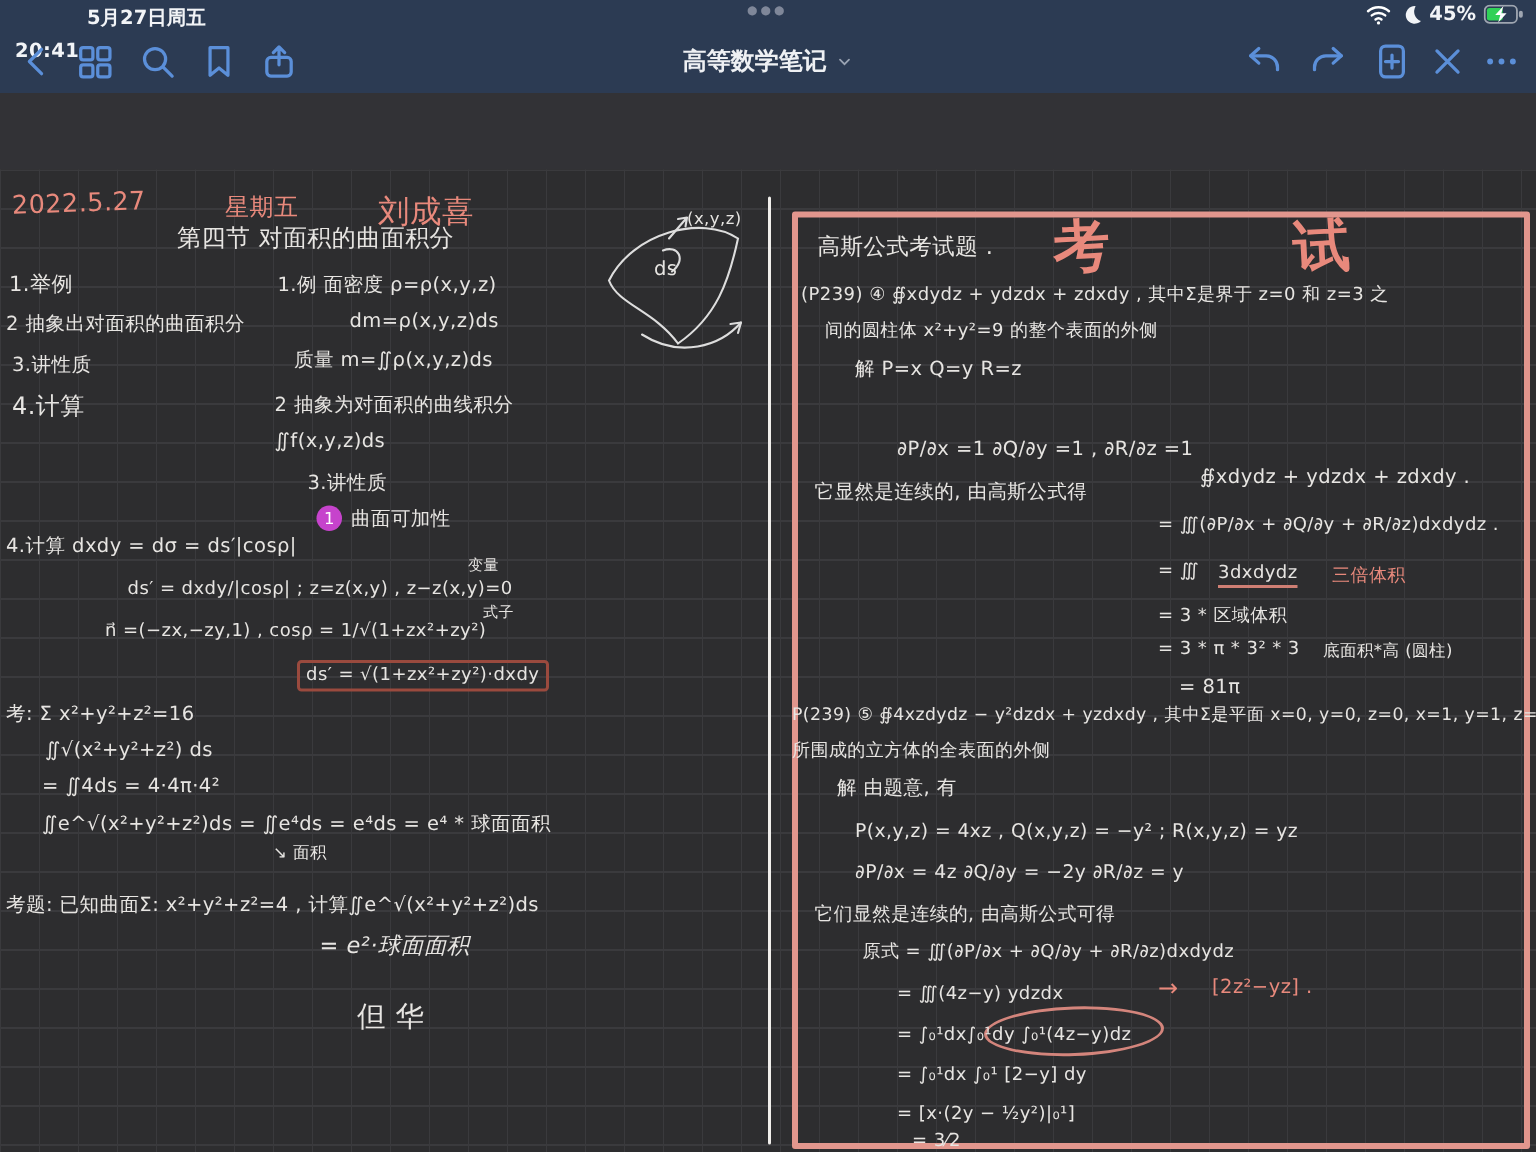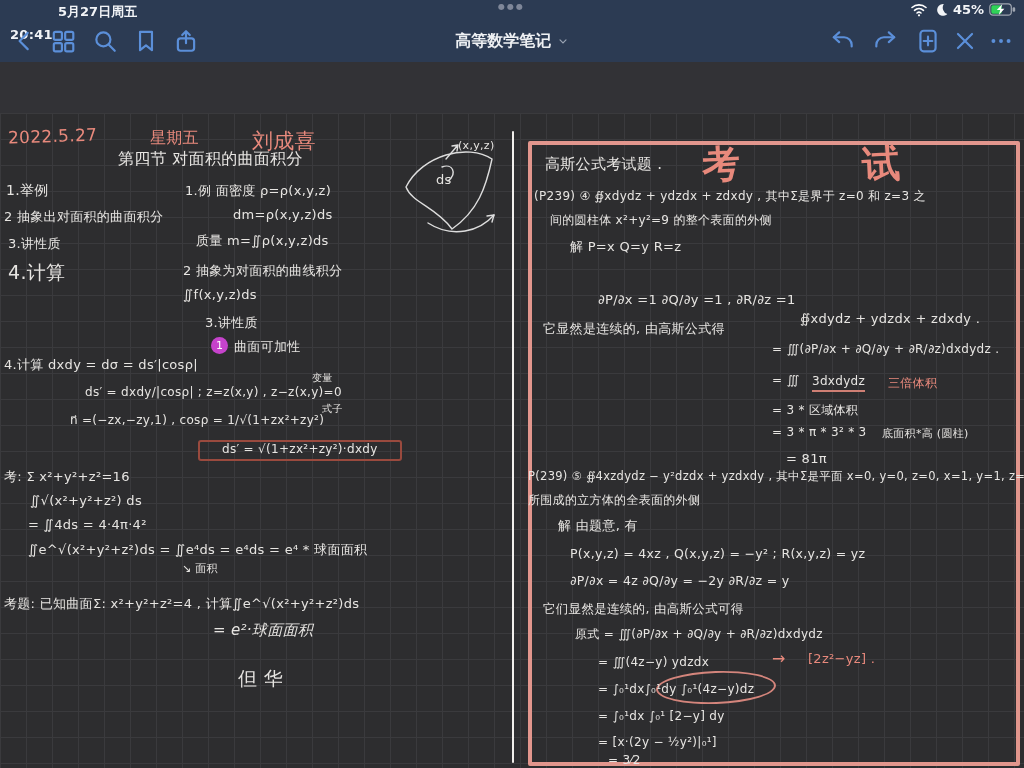--- a/index.html
+++ b/index.html
@@ -27,21 +27,21 @@
   .swatch.sel{box-shadow:0 0 0 3px #323236,0 0 0 5px #5a5a5e;}
   .stroke-btn{position:absolute;top:69px;width:36px;height:36px;border-radius:8px;display:flex;align-items:center;justify-content:center;cursor:pointer;}
   .stroke-btn.sel{background:#55555a;}
   .stroke-bar{background:#fff;border-radius:3px;}
   
   #canvas{position:absolute;left:0;top:113px;width:1024px;height:655px;background-color:#2d2d2f;
     background-image:repeating-linear-gradient(to right,#3a3a3d 0 1px,transparent 1px 26px),
                      repeating-linear-gradient(to bottom,#3a3a3d 0 1px,transparent 1px 26px);}
   .hw{position:absolute;white-space:nowrap;line-height:1.15;letter-spacing:.3px;}
   .c-w{color:#e7e5e2;} .c-p{color:#e8897c;}
-  .boxed{border:2px solid #9a4a3e;border-radius:3px;padding:1px 22px 2px;}
+  .boxed{border:2px solid #9a4a3e;border-radius:3px;padding:1px 4px 2px;}
   .u-pink{border-bottom:2px solid #cf7f74;padding-bottom:1px;}
   .big-exam{font-weight:bold;transform:rotate(-3deg);}
   #page-divider{position:absolute;left:512px;top:18px;width:2px;height:632px;background:#f0eeeb;border-radius:2px;}
   #pink-frame{position:absolute;left:528px;top:28px;width:484px;height:617px;border:4px solid #e2968d;border-radius:2px;}
   #badge-1{position:absolute;left:211px;top:224px;width:17px;height:17px;border-radius:50%;background:#c643cc;
            color:#fff;font-size:11px;text-align:center;line-height:17px;}
   #pink-ellipse{position:absolute;left:656px;top:558px;width:116px;height:29px;border:2px solid #d4857c;border-radius:50%;transform:rotate(-2deg);}
   #sketch{position:absolute;left:398px;top:22px;width:112px;height:118px;}
   #sketch svg{width:100%;height:100%;stroke:#ddd;fill:none;stroke-width:1.4;stroke-linecap:round;}
 </style>
@@ -234,21 +234,21 @@
       </svg>
     </div>
     <div id="ink">
         <span class="hw c-p" style="left: 8px; top: 14px; font-size: 17px; transform: rotate(-2deg);">2022.5.27</span>
         <span class="hw c-p" style="left: 150px; top: 16px; font-size: 16px;">星期五</span>
         <span class="hw c-p" style="left: 252px; top: 16px; font-size: 21px;">刘成喜</span>
         <span class="hw c-w" style="left: 118px; top: 37px; font-size: 16px;">第四节 对面积的曲面积分</span>
         <span class="hw c-w" style="left: 6px; top: 69px; font-size: 14px;">1.举例</span>
         <span class="hw c-w" style="left: 4px; top: 97px; font-size: 13px;">2 抽象出对面积的曲面积分</span>
         <span class="hw c-w" style="left: 8px; top: 124px; font-size: 13px;">3.讲性质</span>
-        <span class="hw c-w" style="left: 8px; top: 149px; font-size: 19px;">4.计算</span>
+        <span class="hw c-w" style="left: 8px; top: 149px; font-size: 16px;">4.计算</span>
         <span class="hw c-w" style="left: 185px; top: 71px; font-size: 13px;">1.例  面密度  ρ=ρ(x,y,z)</span>
         <span class="hw c-w" style="left: 233px; top: 95px; font-size: 13px;">dm=ρ(x,y,z)ds</span>
         <span class="hw c-w" style="left: 196px; top: 121px; font-size: 13px;">质量 m=∬ρ(x,y,z)ds</span>
         <span class="hw c-w" style="left: 183px; top: 151px; font-size: 13px;">2 抽象为对面积的曲线积分</span>
         <span class="hw c-w" style="left: 183px; top: 175px; font-size: 13px;">∬f(x,y,z)ds</span>
         <span class="hw c-w" style="left: 205px; top: 203px; font-size: 13px;">3.讲性质</span>
         <span class="hw c-w" style="left: 234px; top: 227px; font-size: 13px;">曲面可加性</span>
         <span class="hw c-w" style="left: 458px; top: 27px; font-size: 11px;">(x,y,z)</span>
         <span class="hw c-w" style="left: 436px; top: 60px; font-size: 13px;">ds</span>
         <span class="hw c-w" style="left: 4px; top: 245px; font-size: 13px;">4.计算  dxdy = dσ = ds′|cosρ|</span>

